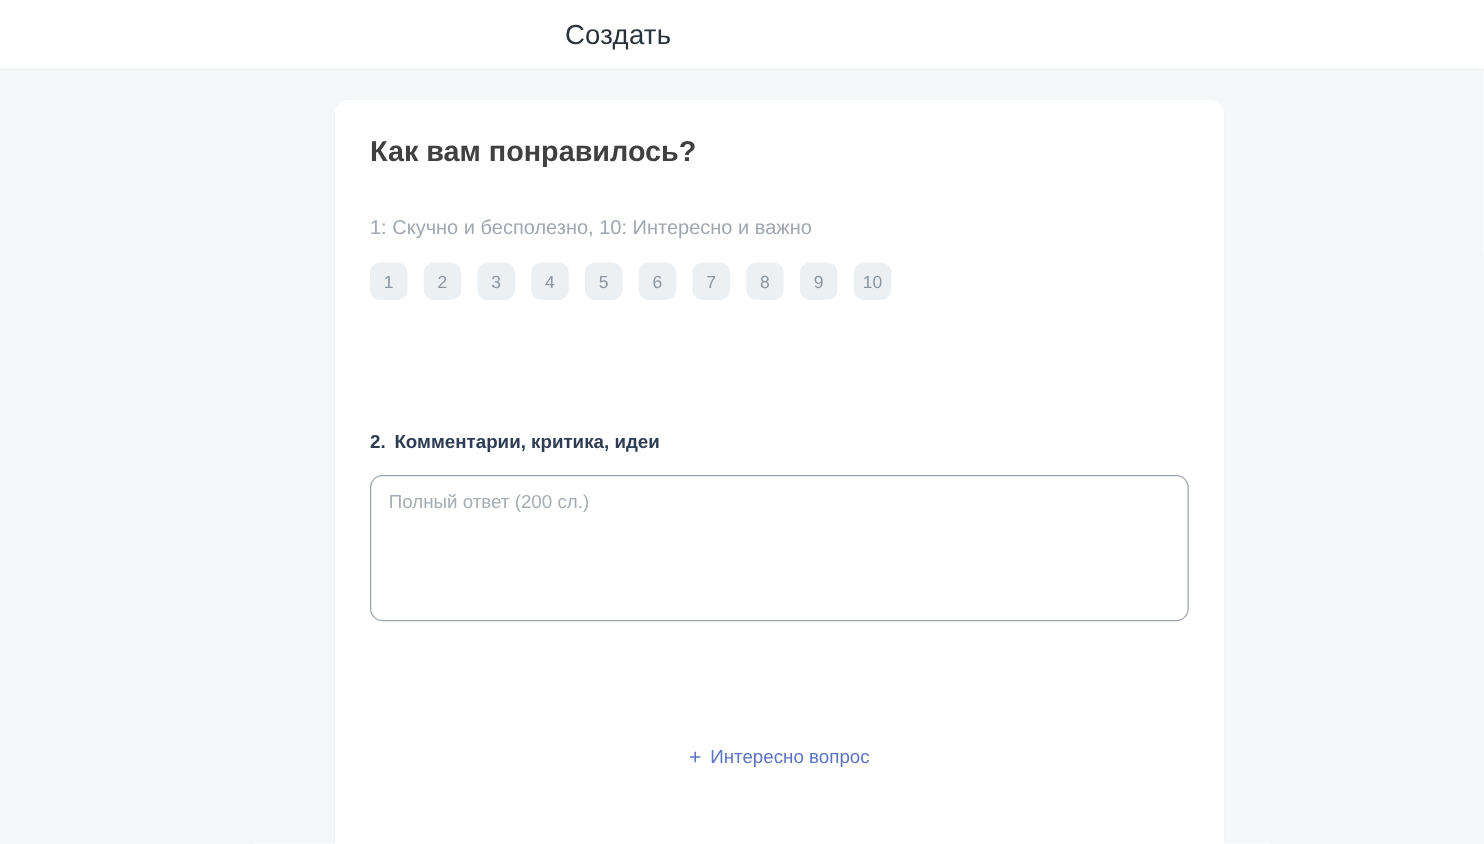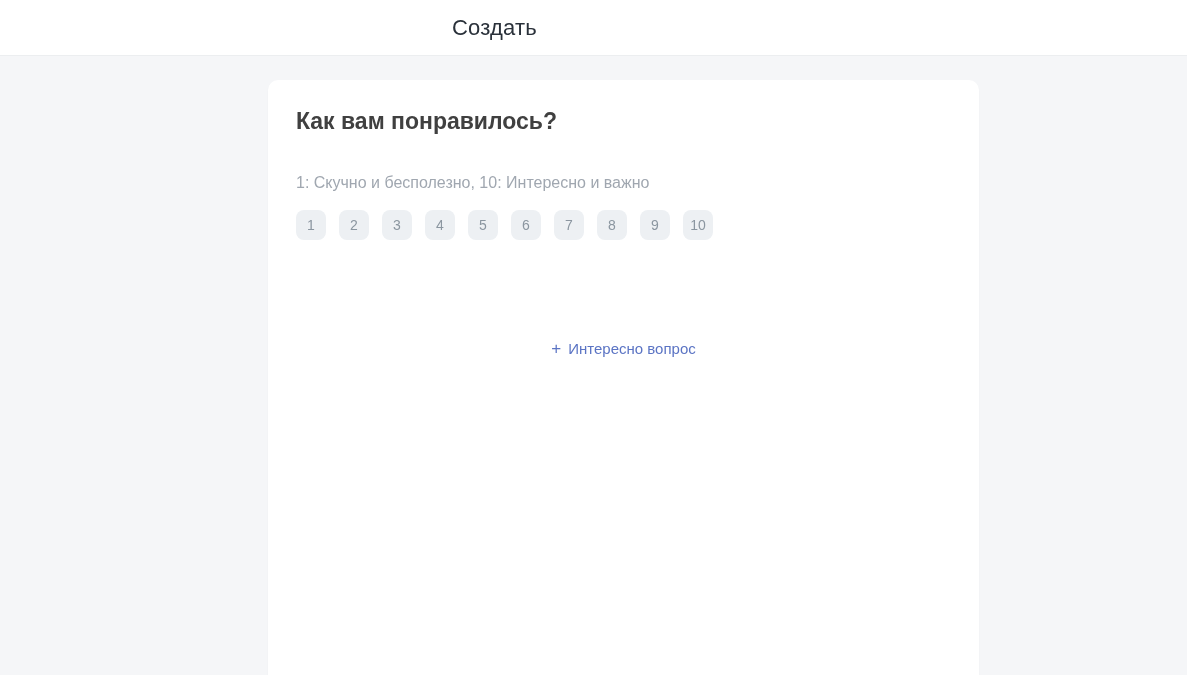--- a/index.html
+++ b/index.html
@@ -161,20 +161,26 @@
         <button class="scale-btn">4</button>
         <button class="scale-btn">5</button>
         <button class="scale-btn">6</button>
         <button class="scale-btn">7</button>
         <button class="scale-btn">8</button>
         <button class="scale-btn">9</button>
         <button class="scale-btn">10</button>
       </div>
     </div>
 
+    <div class="question question-2">
+      <div class="q-label">
+        <span class="q-number">2.</span><span>Комментарии, критика, идеи</span>
+      </div>
+      <textarea class="answer-textarea" placeholder="Полный ответ (200 сл.)" style=""></textarea>
+    </div>
 
     <div class="add-question-row">
       <button class="add-question-link">
         <span class="plus-icon">+</span>
         <span>Интересно вопрос</span>
       </button>
     </div>
 
   </section>
 </main>

